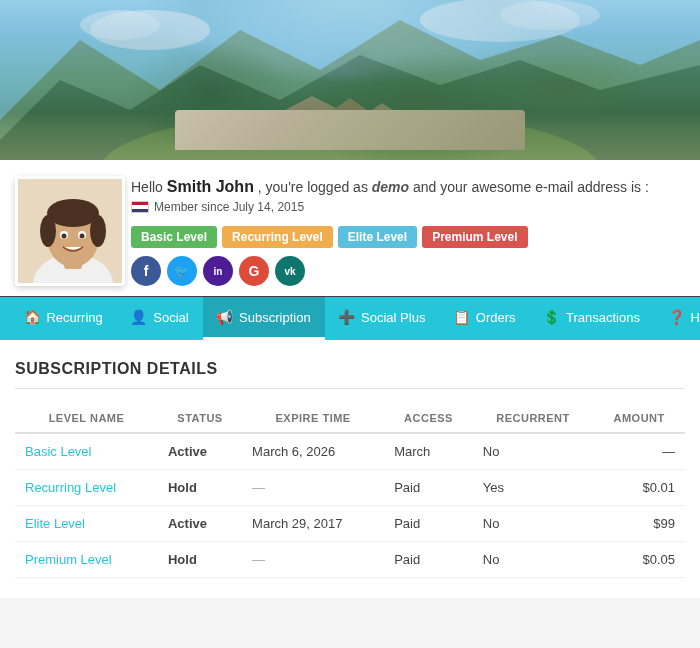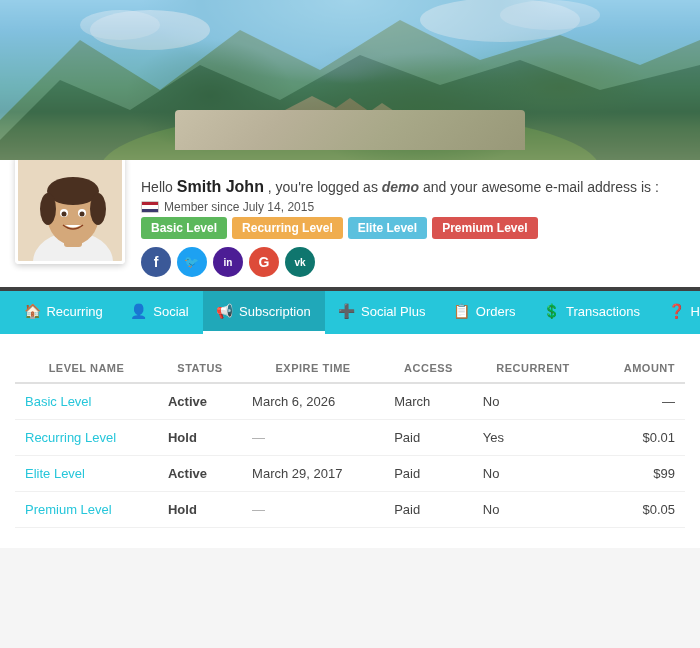--- a/index.html
+++ b/index.html
@@ -30,23 +30,23 @@
       bottom: 10px; left: 25%; width: 50%; height: 40px;
       background: linear-gradient(135deg, #c8c0a8 0%, #b8b098 30%, #a8a888 60%, #989878 100%);
       border-radius: 4px 4px 0 0;
     }
 
     
     .profile-area {
       background: #fff;
       padding: 10px 15px 10px 15px;
       display: flex;
-      align-items: center;
-      gap: 16px;
-      border-bottom: 4px solid #404040;
+      align-items: flex-end;
+      gap: 6px;
+      border-bottom: 1px solid #404040;
     }
     .avatar-wrap {
       width: 110px;
       height: 110px;
       flex-shrink: 0;
       margin-top: -30px;
       border: 3px solid #fff;
       overflow: hidden;
       border-radius: 4px;
       box-shadow: 0 2px 6px rgba(0,0,0,0.2);
@@ -76,21 +76,21 @@
       margin-bottom: 5px;
     }
     .email-line a {
       color: #333;
       font-weight: bold;
       text-decoration: none;
     }
     .member-since {
       font-size: 12px;
       color: #555;
-      margin-bottom: 3px;
+      margin-bottom: 12px;
       display: flex;
       align-items: center;
       gap: 5px;
     }
     .flag-icon {
       display: inline-block;
       width: 18px;
       height: 12px;
       background: linear-gradient(180deg, #b22234 33%, #fff 33%, #fff 66%, #3c3b6e 66%);
       border: 1px solid #ccc;
@@ -194,21 +194,21 @@
     }
     .sub-table th {
       text-align: center;
       padding: 8px 10px;
       font-size: 11px;
       font-weight: bold;
       color: #777;
       text-transform: uppercase;
       letter-spacing: 0.5px;
     }
-    .sub-table th.right { text-align: right; }
+    .sub-table th.right { }
     .sub-table td {
       padding: 10px 10px;
       color: #444;
       border-bottom: 1px solid #f0f0f0;
     }
     .sub-table td.right { text-align: right; }
     .level-link {
       color: #26c6da;
       text-decoration: none;
       font-weight: 500;
@@ -327,20 +327,21 @@
     <span>Transactions</span>
   </a>
   <a class="nav-item">
     <span class="nav-icon">❓</span>
     <span>Help</span>
   </a>
 
 </nav>
 
 <div class="subscription-section">
+  <h2 class="section-title">SUBSCRIPTION DETAILS</h2>
 
   <table class="sub-table">
     <thead>
       <tr>
         <th>LEVEL NAME</th>
         <th>STATUS</th>
         <th>EXPIRE TIME</th>
         <th>ACCESS</th>
         <th>RECURRENT</th>
         <th class="right">AMOUNT</th>

